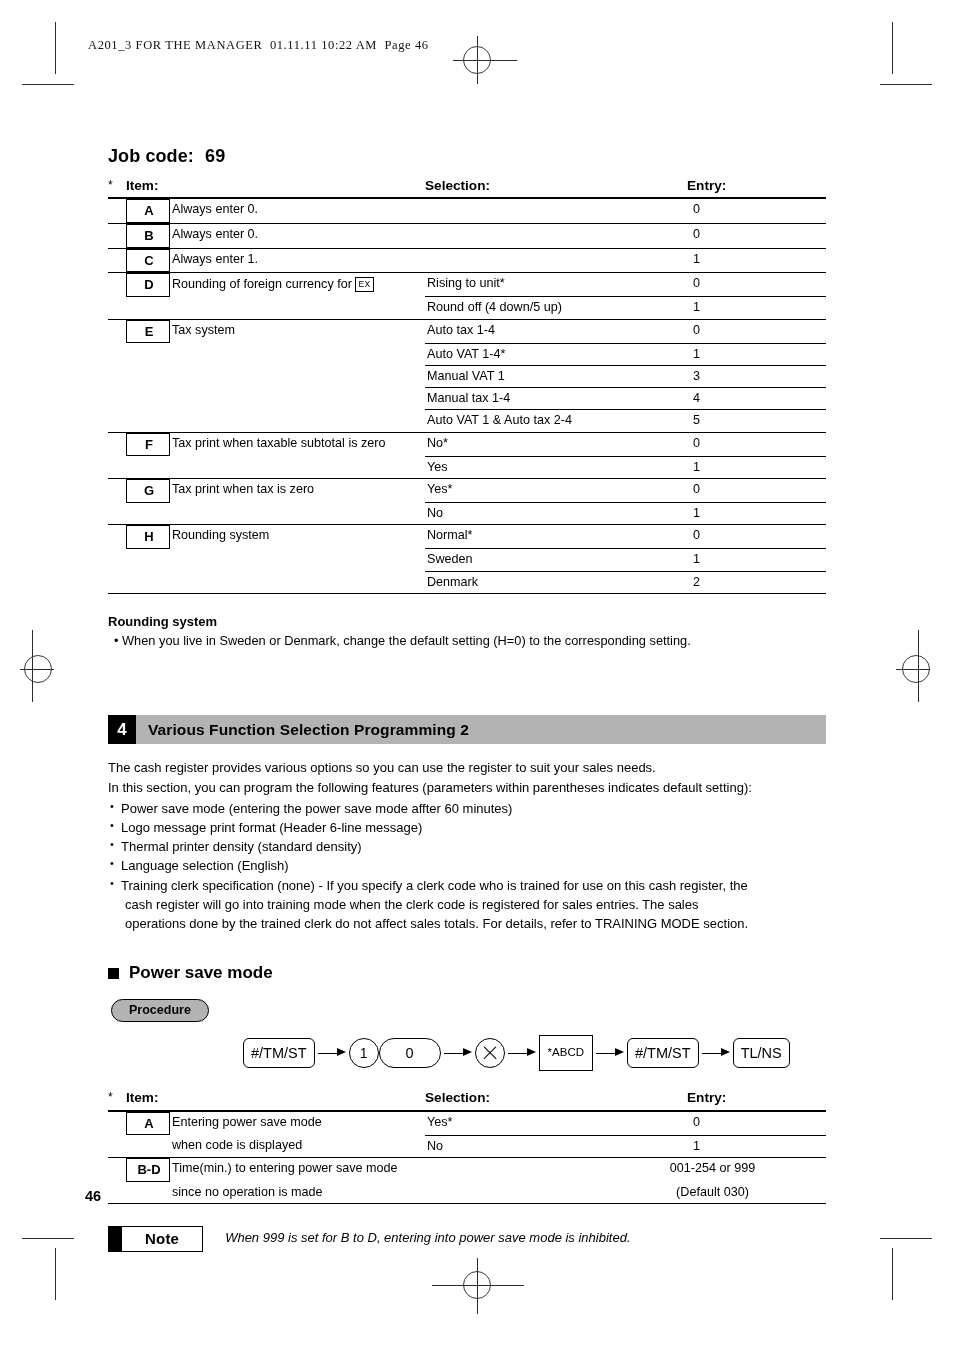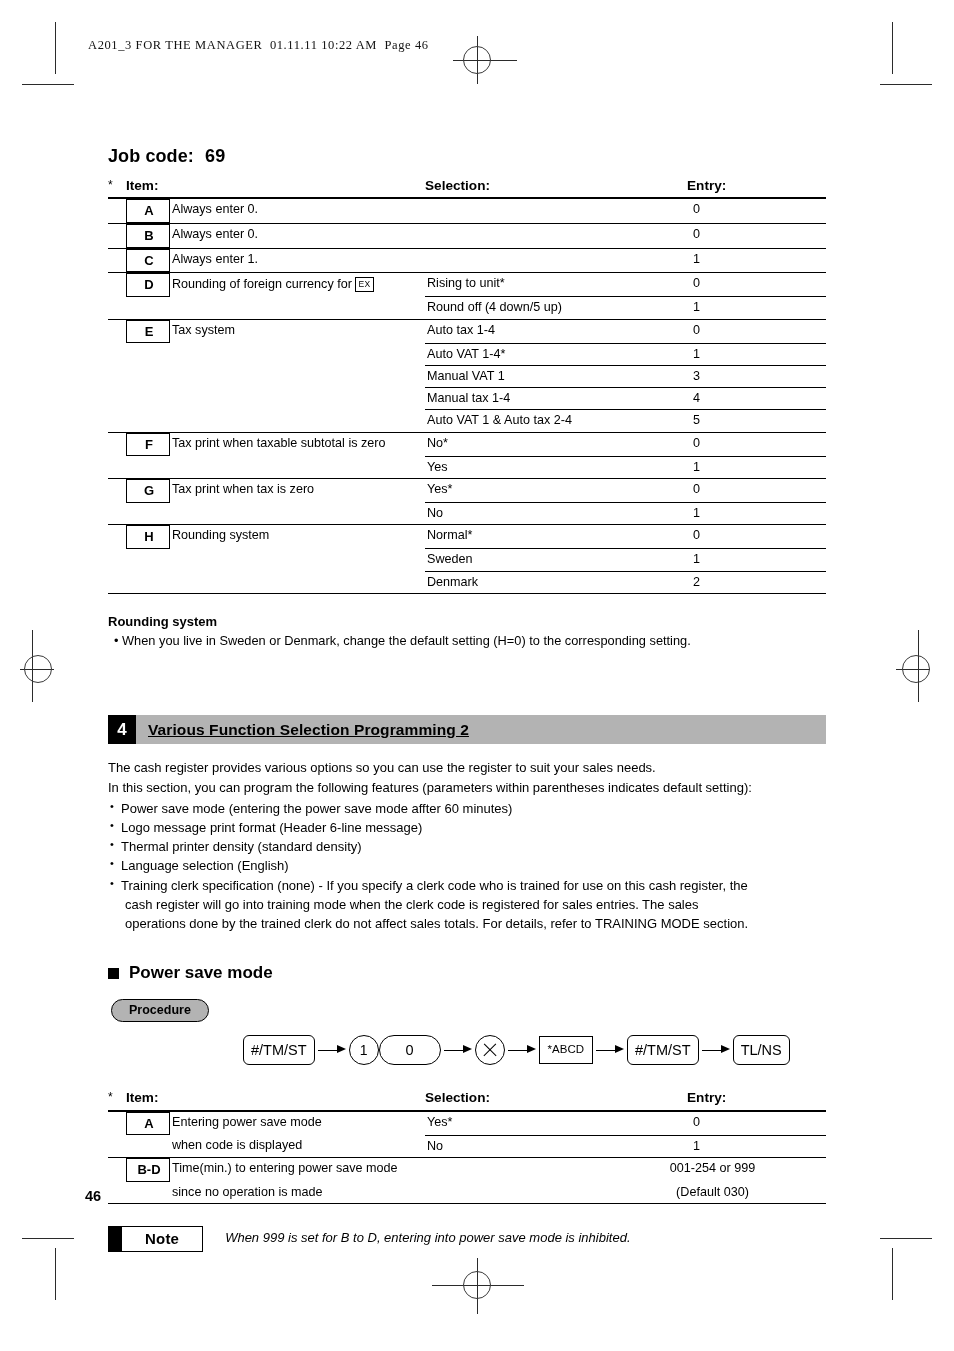--- a/index.html
+++ b/index.html
@@ -163,21 +163,20 @@
   }
   .section-bar {
     flex: 1;
     background: #b3b3b3;
     display: flex;
     align-items: center;
     padding-left: 12px;
     font-size: 15.5px;
     font-weight: bold;
     letter-spacing: 0.1px;
-    text-decoration: underline;
   }
 
   
   .prose {
     font-size: 13px;
     line-height: 1.48;
     margin-top: 14px;
   }
   .prose p { margin: 0 0 1px 0; }
   .prose ul {
@@ -245,21 +244,21 @@
     border: 1.5px solid #000;
     font-size: 14.5px;
     line-height: 1;
     display: flex;
     align-items: center;
     justify-content: center;
     background: #fff;
     box-sizing: border-box;
   }
   .key.rrect { border-radius: 6px; height: 30px; padding: 0 7px; }
-  .key.sq    { border-radius: 0;  height: 28px; padding: 0 8px; font-size: 11.5px; }
+  .key.sq    { border-radius: 0;  height: 36px; padding: 0 8px; font-size: 11.5px; }
   .key.circle{ border-radius: 50%; width: 30px; height: 30px; padding: 0; font-size: 14px; }
   .key.pill  { border-radius: 15px; height: 30px; min-width: 62px; padding: 0 10px; }
 
   .xkey {
     position: relative;
     width: 30px; height: 30px;
     border: 1.5px solid #000;
     border-radius: 50%;
     box-sizing: border-box;
   }

